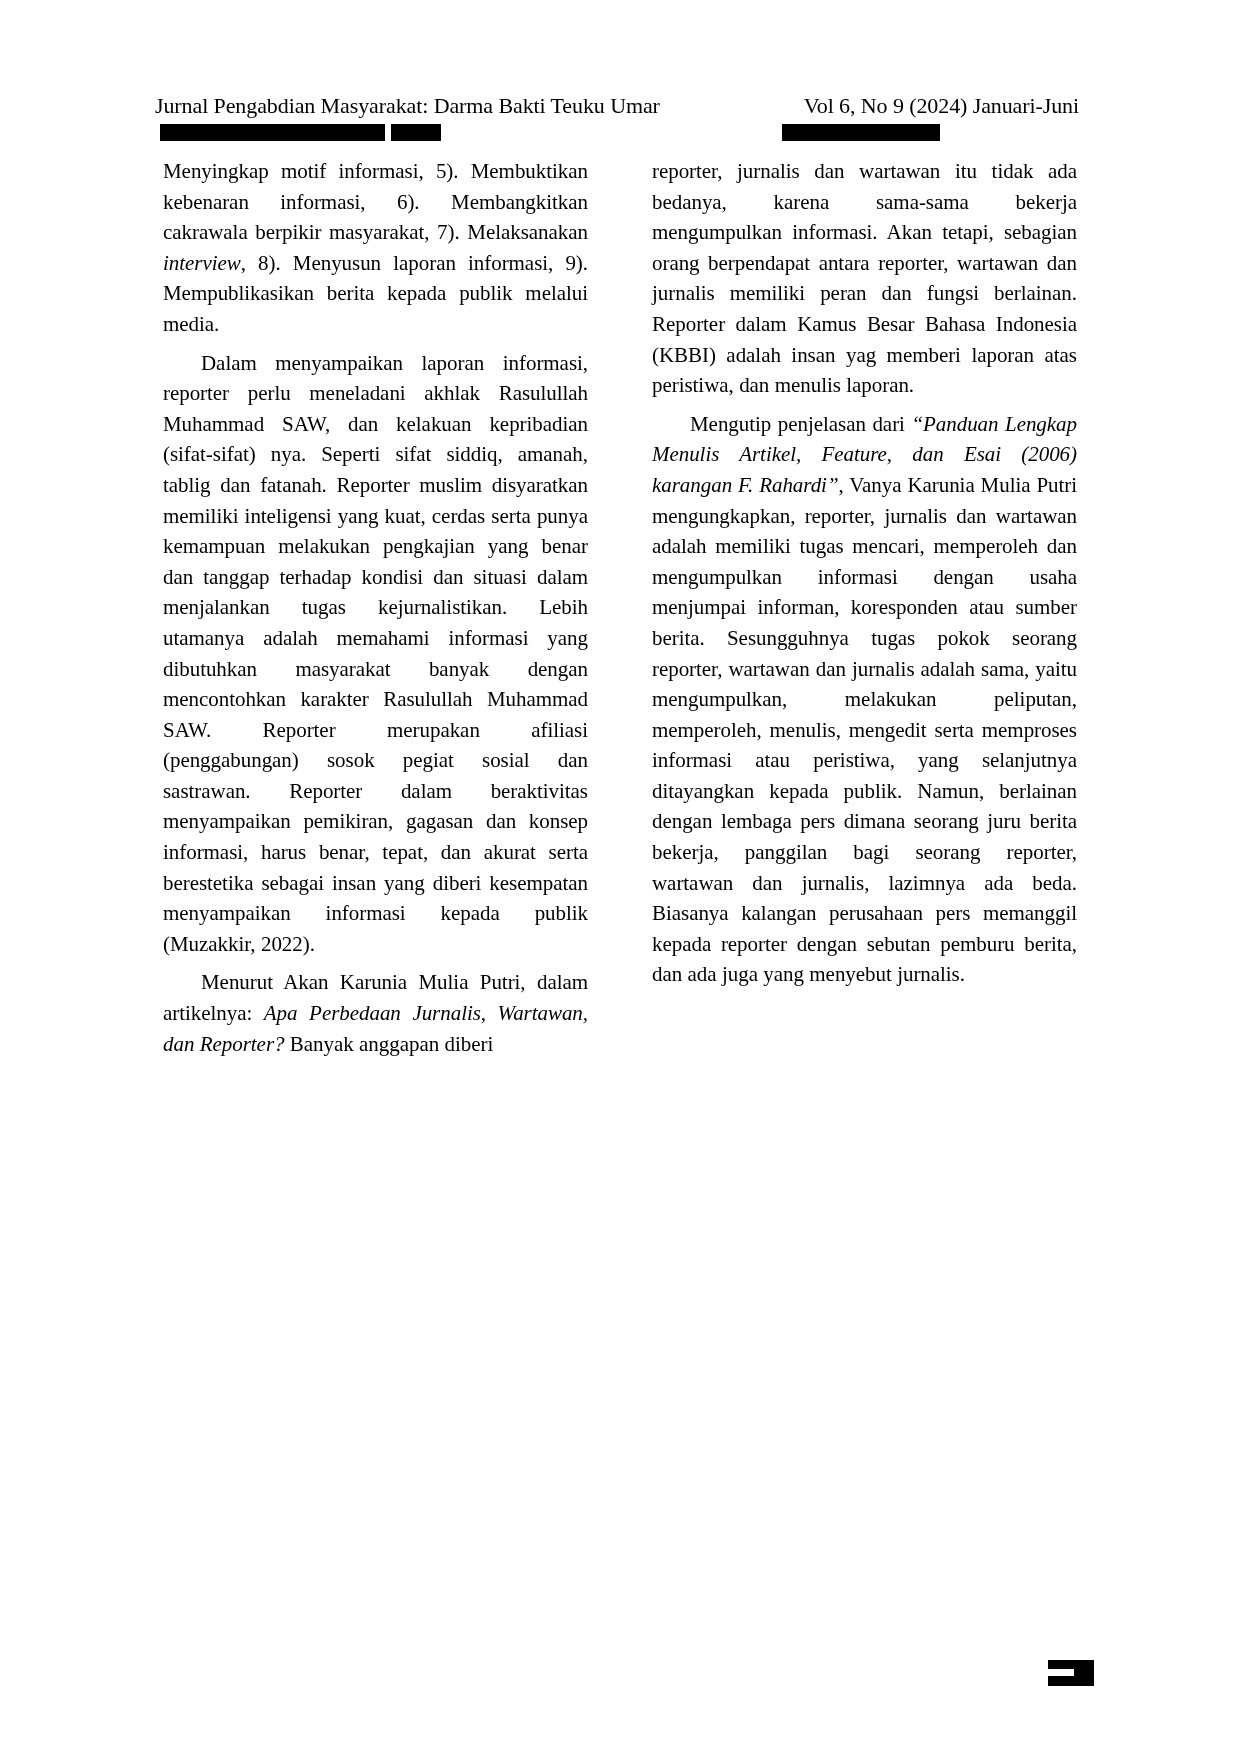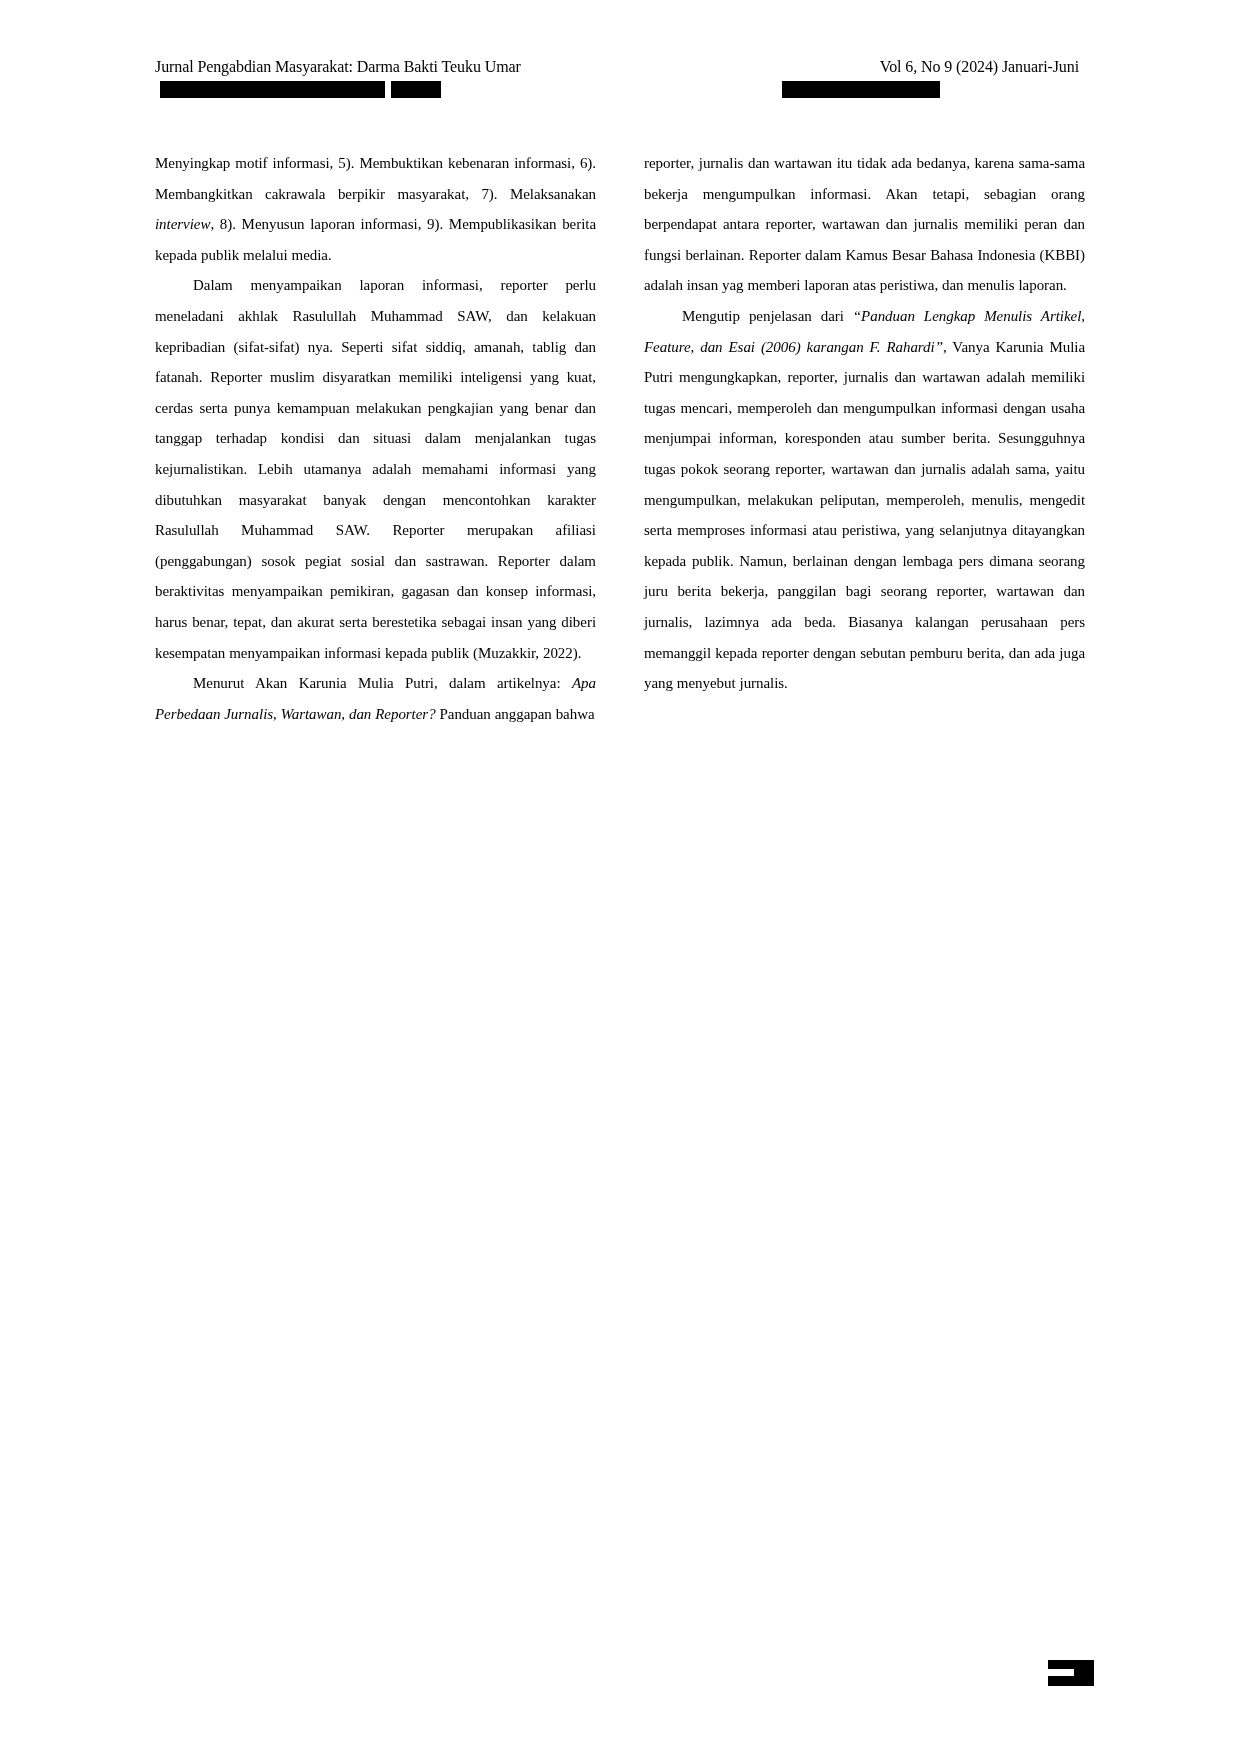--- a/index.html
+++ b/index.html
@@ -32,24 +32,25 @@
   .header-row {
     display: flex;
     justify-content: space-between;
     align-items: baseline;
     width: 100%;
   }
 
   .header-left,
   .header-right {
     font-family: "Liberation Serif", "DejaVu Serif", serif;
-    font-size: 16px;
+    font-size: 22px;
     line-height: 1.12;
     letter-spacing: -0.1px;
     white-space: nowrap;
+    margin-top: 36px;
   }
 
   .header-right {
     padding-right: 6px;
   }
 
   
   .redaction-row {
     position: relative;
     width: 100%;
@@ -76,24 +77,24 @@
     width: 930px;
     display: flex;
     gap: 48px;
   }
 
   .column {
     width: 441px;
   }
 
   .column p {
-    margin: 0;
+    margin: 8px;
     text-align: justify;
     text-justify: inter-word;
-    font-size: 15px;
+    font-size: 21px;
     line-height: 30.6px;
     letter-spacing: -0.05px;
     word-spacing: 0.2px;
     hyphens: none;
   }
 
   .column p.indent {
     text-indent: 38px;
   }
 
@@ -130,21 +131,21 @@
       <span class="redaction left-b"></span>
       <span class="redaction right-a"></span>
     </div>
   </div>
 
   <div class="columns">
 
     <div class="column">
       <p><span>Menyingkap motif informasi, 5). Membuktikan kebenaran informasi, 6). Membangkitkan cakrawala berpikir masyarakat, 7). Melaksanakan </span><span style="font-style: italic;">interview</span><span>, 8). Menyusun laporan informasi, 9). Mempublikasikan berita kepada publik melalui media.</span></p>
       <p class="indent"><span>Dalam menyampaikan laporan informasi, reporter perlu meneladani akhlak Rasulullah Muhammad SAW, dan kelakuan kepribadian (sifat-sifat) nya. Seperti sifat siddiq, amanah, tablig dan fatanah. Reporter muslim disyaratkan memiliki inteligensi yang kuat, cerdas serta punya kemampuan melakukan pengkajian yang benar dan tanggap terhadap kondisi dan situasi dalam menjalankan tugas kejurnalistikan. Lebih utamanya adalah memahami informasi yang dibutuhkan masyarakat banyak dengan mencontohkan karakter Rasulullah Muhammad SAW. Reporter merupakan afiliasi (penggabungan) sosok pegiat sosial dan sastrawan. Reporter dalam beraktivitas menyampaikan pemikiran, gagasan dan konsep informasi, harus benar, tepat, dan akurat serta berestetika sebagai insan yang diberi kesempatan menyampaikan informasi kepada publik (Muzakkir, 2022).</span></p>
-      <p class="indent"><span>Menurut Akan Karunia Mulia Putri, dalam artikelnya: </span><span style="font-style: italic;">Apa Perbedaan Jurnalis, Wartawan, dan Reporter?</span><span> Panduan anggapan bahwa</span></p>
+      <p class="indent"><span>Menurut Akan Karunia Mulia Putri, dalam artikelnya: </span><span style="font-style: italic;">Apa Perbedaan Jurnalis, Wartawan, dan Reporter?</span><span> Banyak anggapan diberi</span></p>
     </div>
 
     <div class="column">
       <p><span>reporter, jurnalis dan wartawan itu tidak ada bedanya, karena sama-sama bekerja mengumpulkan informasi. Akan tetapi, sebagian orang berpendapat antara reporter, wartawan dan jurnalis memiliki peran dan fungsi berlainan. Reporter dalam Kamus Besar Bahasa Indonesia (KBBI) adalah insan yag memberi laporan atas peristiwa, dan menulis laporan.</span></p>
       <p class="indent"><span>Mengutip penjelasan dari </span><span style="font-style: italic;">“Panduan Lengkap Menulis Artikel, Feature, dan Esai (2006) karangan F. Rahardi”</span><span>, Vanya Karunia Mulia Putri mengungkapkan, reporter, jurnalis dan wartawan adalah memiliki tugas mencari, memperoleh dan mengumpulkan informasi dengan usaha menjumpai informan, koresponden atau sumber berita. Sesungguhnya tugas pokok seorang reporter, wartawan dan jurnalis adalah sama, yaitu mengumpulkan, melakukan peliputan, memperoleh, menulis, mengedit serta memproses informasi atau peristiwa, yang selanjutnya ditayangkan kepada publik. Namun, berlainan dengan lembaga pers dimana seorang juru berita bekerja, panggilan bagi seorang reporter, wartawan dan jurnalis, lazimnya ada beda. Biasanya kalangan perusahaan pers memanggil kepada reporter dengan sebutan pemburu berita, dan ada juga yang menyebut jurnalis.</span></p>
     </div>
 
   </div>
 
   <div class="footer-marker">

